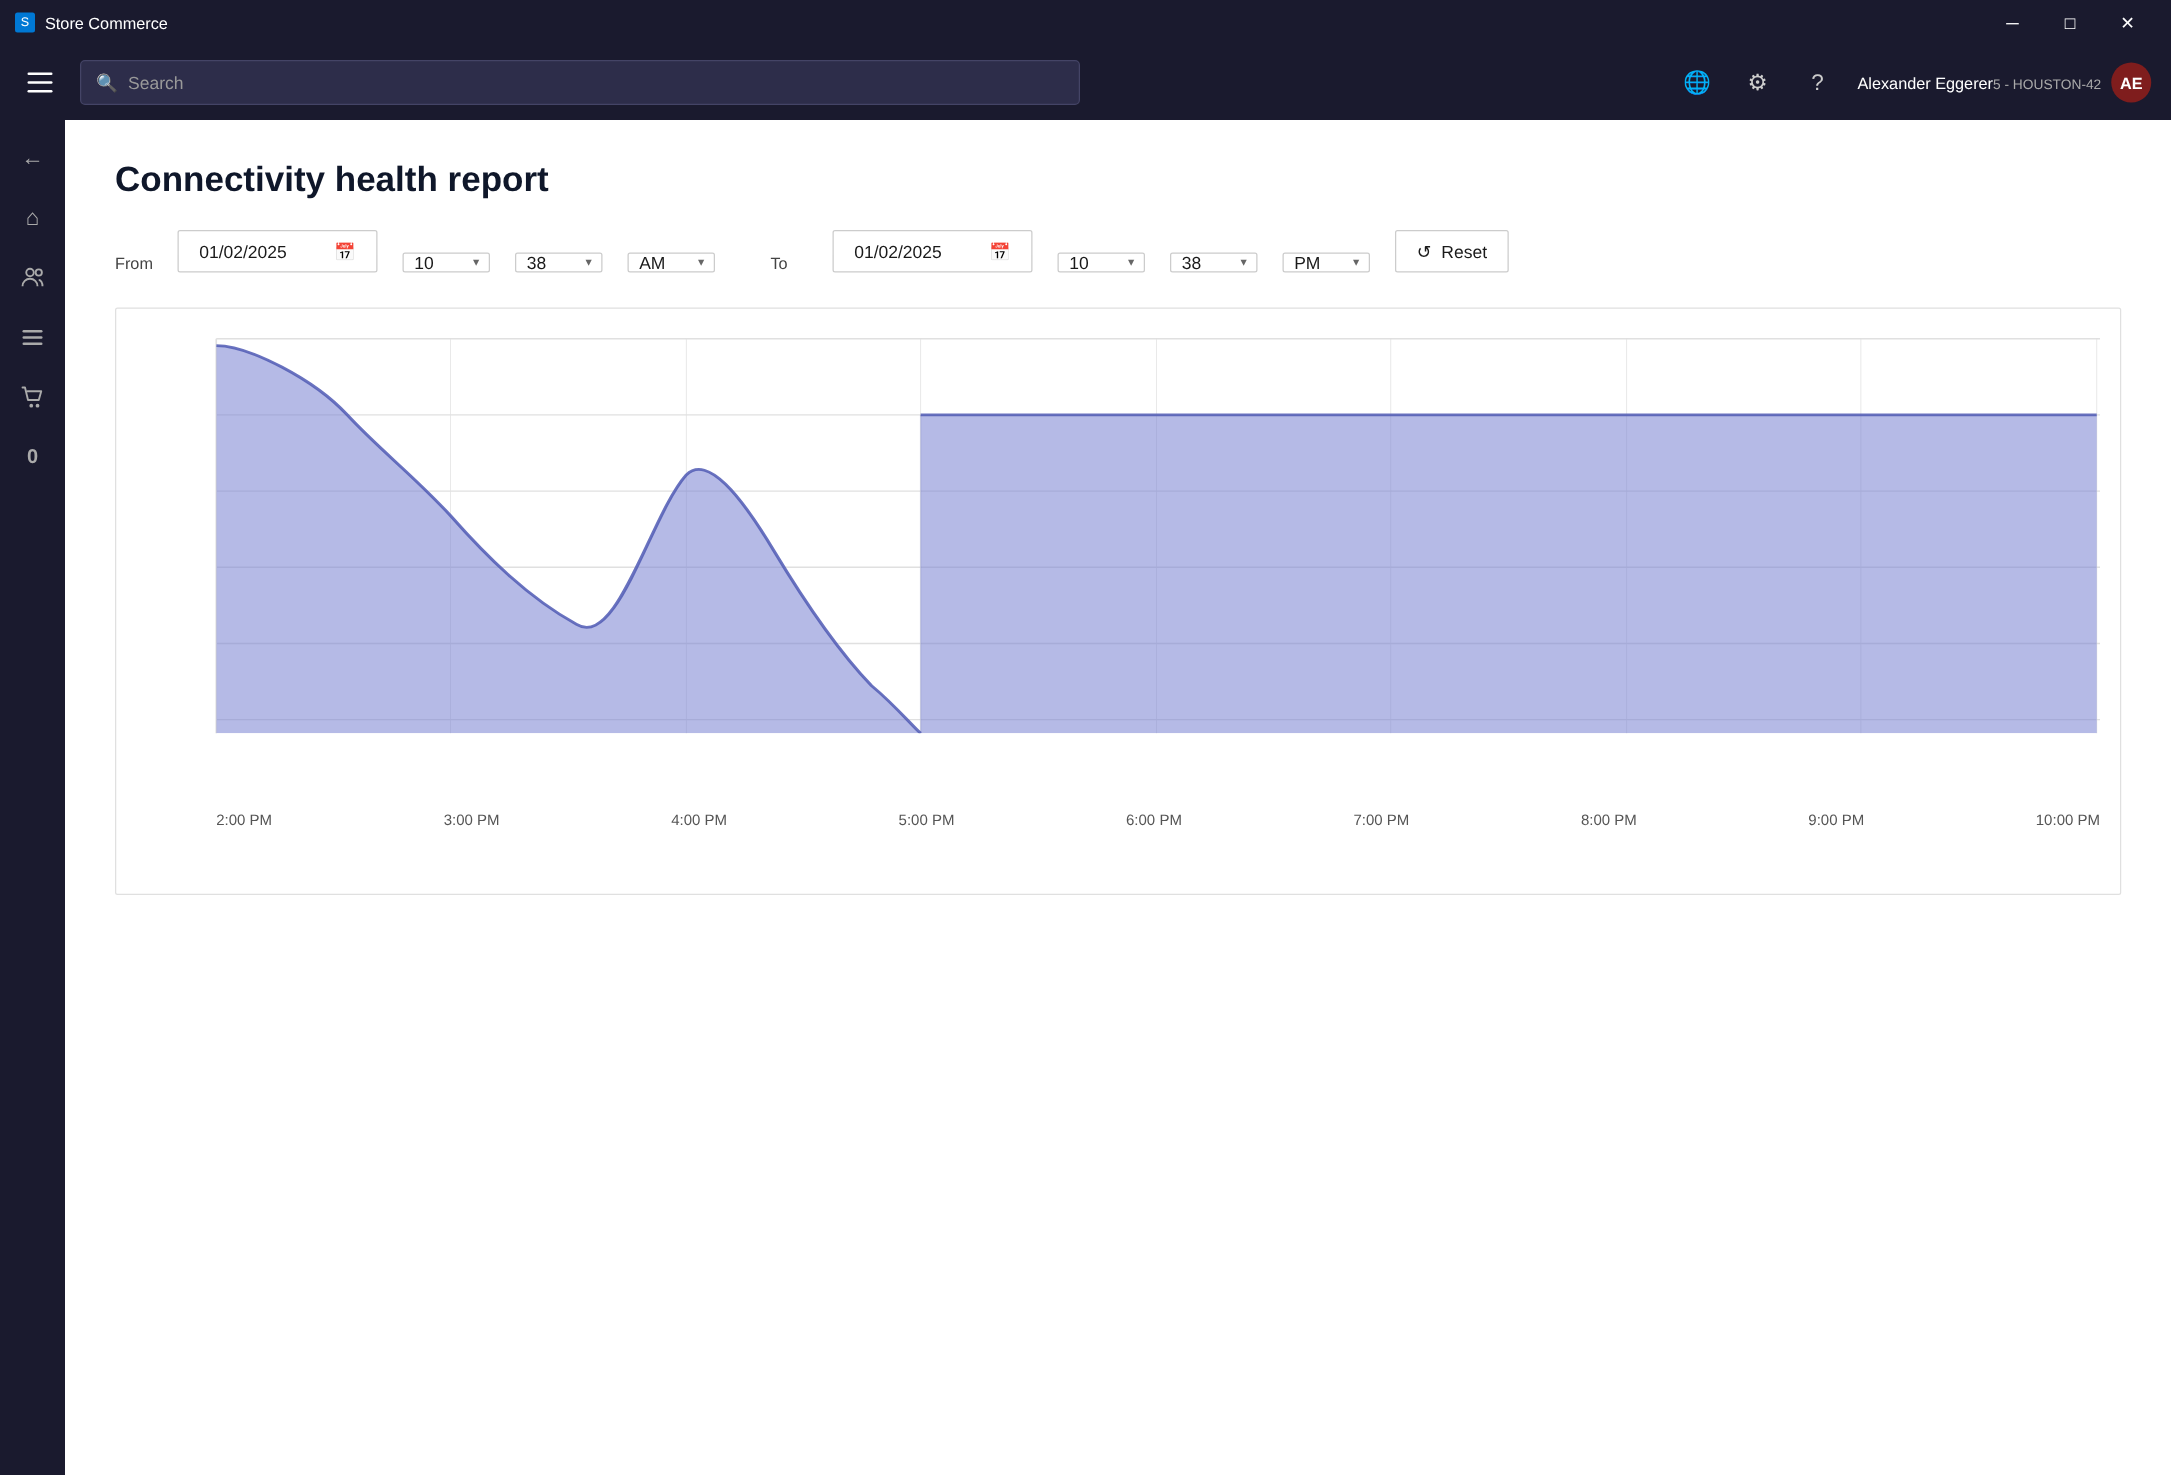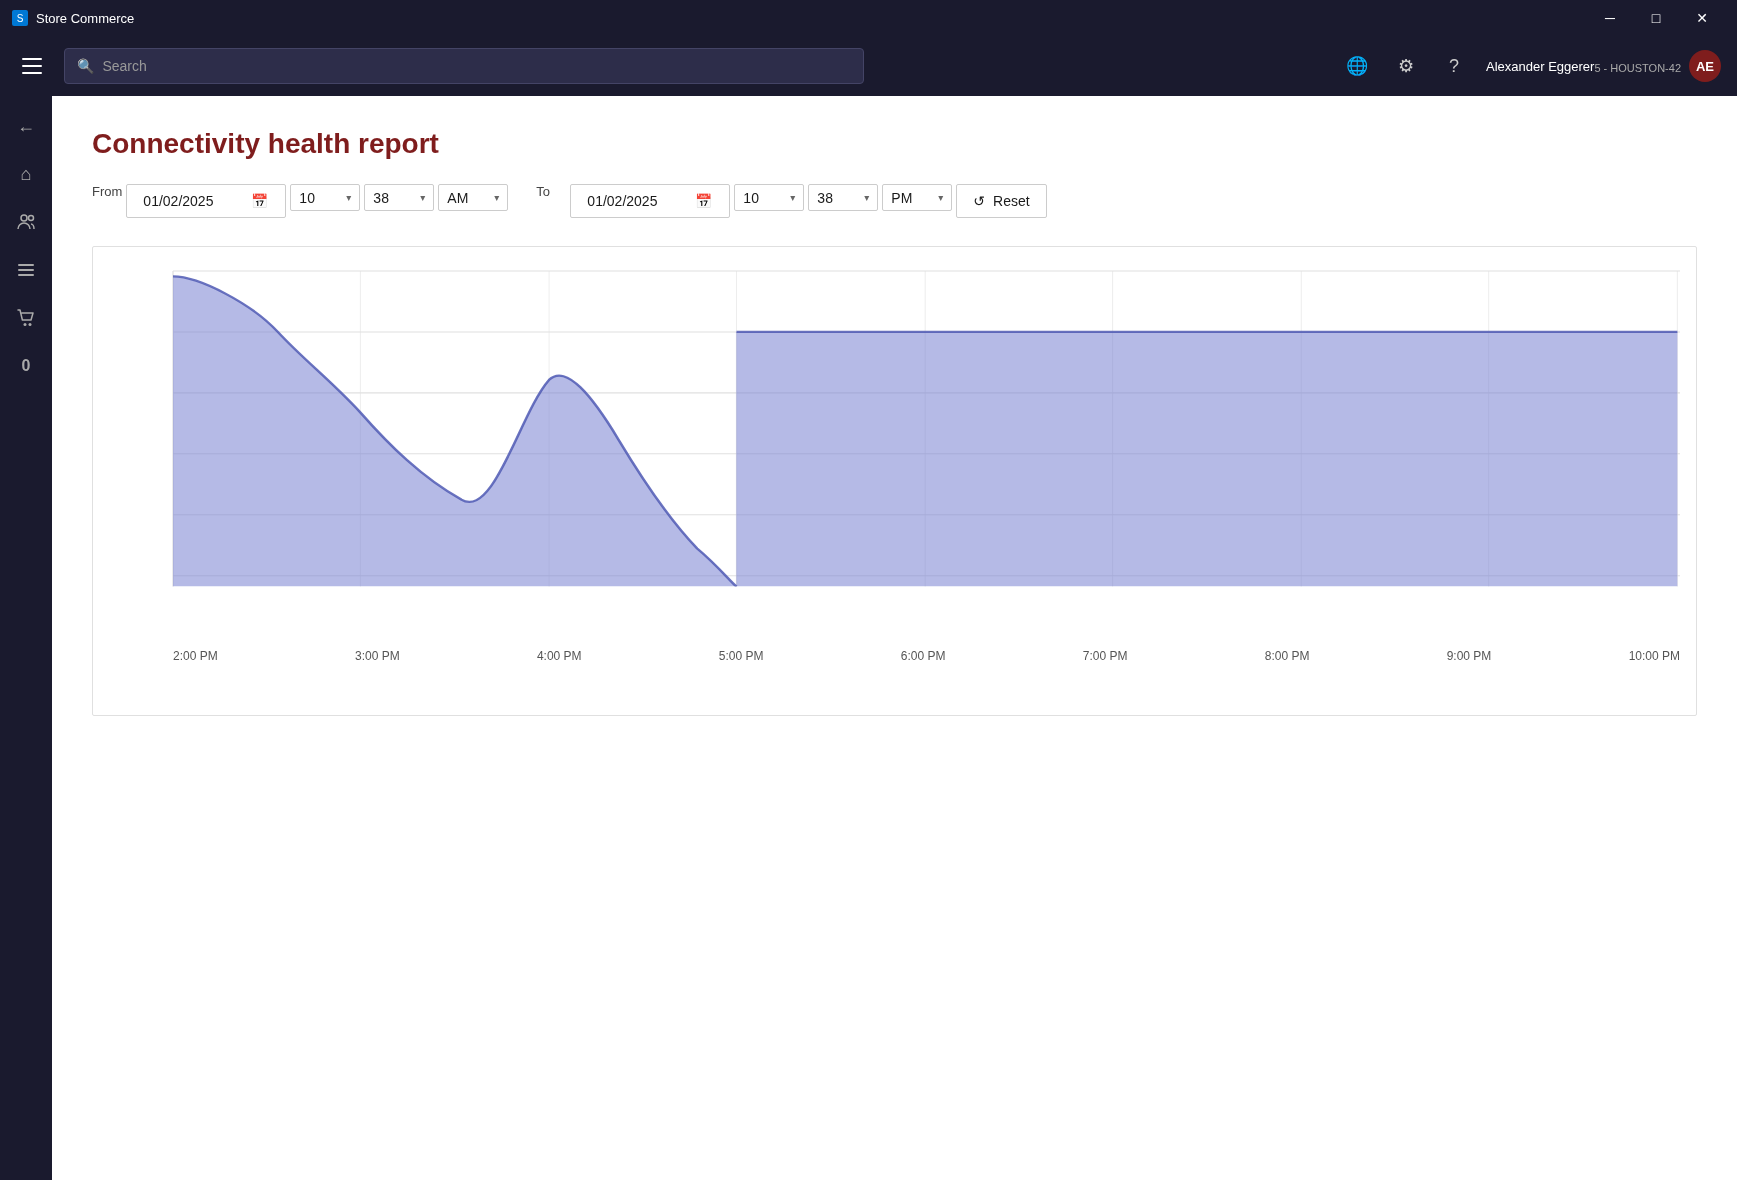--- a/index.html
+++ b/index.html
@@ -74,24 +74,24 @@
     .sidebar-item { width: 44px; height: 44px; display: flex; align-items: center; justify-content: center; cursor: pointer; color: #aaa; font-size: 18px; border-radius: 4px; }
 
     
     .content-area {
       flex: 1;
       background: #fff;
       overflow-y: auto;
       padding: 32px 40px;
     }
 
-    .page-title { font-size: 28px; font-weight: 700; color: #7f1d1d; margin-bottom: 24px; }
-
-    
-    .datetime-row { display: flex; align-items: flex-start; gap: 4px; margin-bottom: 28px; flex-wrap: wrap; }
+    .page-title { font-size: 28px; font-weight: 700; color: #0f172a; margin-bottom: 24px; }
+
+    
+    .datetime-row { display: flex; align-items: flex-end; gap: 20px; margin-bottom: 28px; flex-wrap: wrap; }
     .datetime-label { font-size: 13px; color: #444; min-width: 30px; }
     .date-input-wrapper {
       display: flex;
       align-items: center;
       border: 1px solid #ccc;
       border-radius: 2px;
       height: 34px;
       padding: 0 16px;
       background: #fff;
       gap: 8px;
@@ -104,21 +104,21 @@
       color: #1a1a1a;
       width: 100px;
       font-family: inherit;
     }
     .calendar-icon { color: #444; font-size: 14px; cursor: pointer; }
     .dropdown-control {
       display: flex;
       align-items: center;
       border: 1px solid #ccc;
       border-radius: 2px;
-      height: 27px;
+      height: 16px;
       padding: 0 8px;
       background: #fff;
       gap: 4px;
       min-width: 70px;
       cursor: pointer;
       font-size: 14px;
       color: #1a1a1a;
       justify-content: space-between;
     }
     .dropdown-arrow { color: #666; font-size: 10px; }

